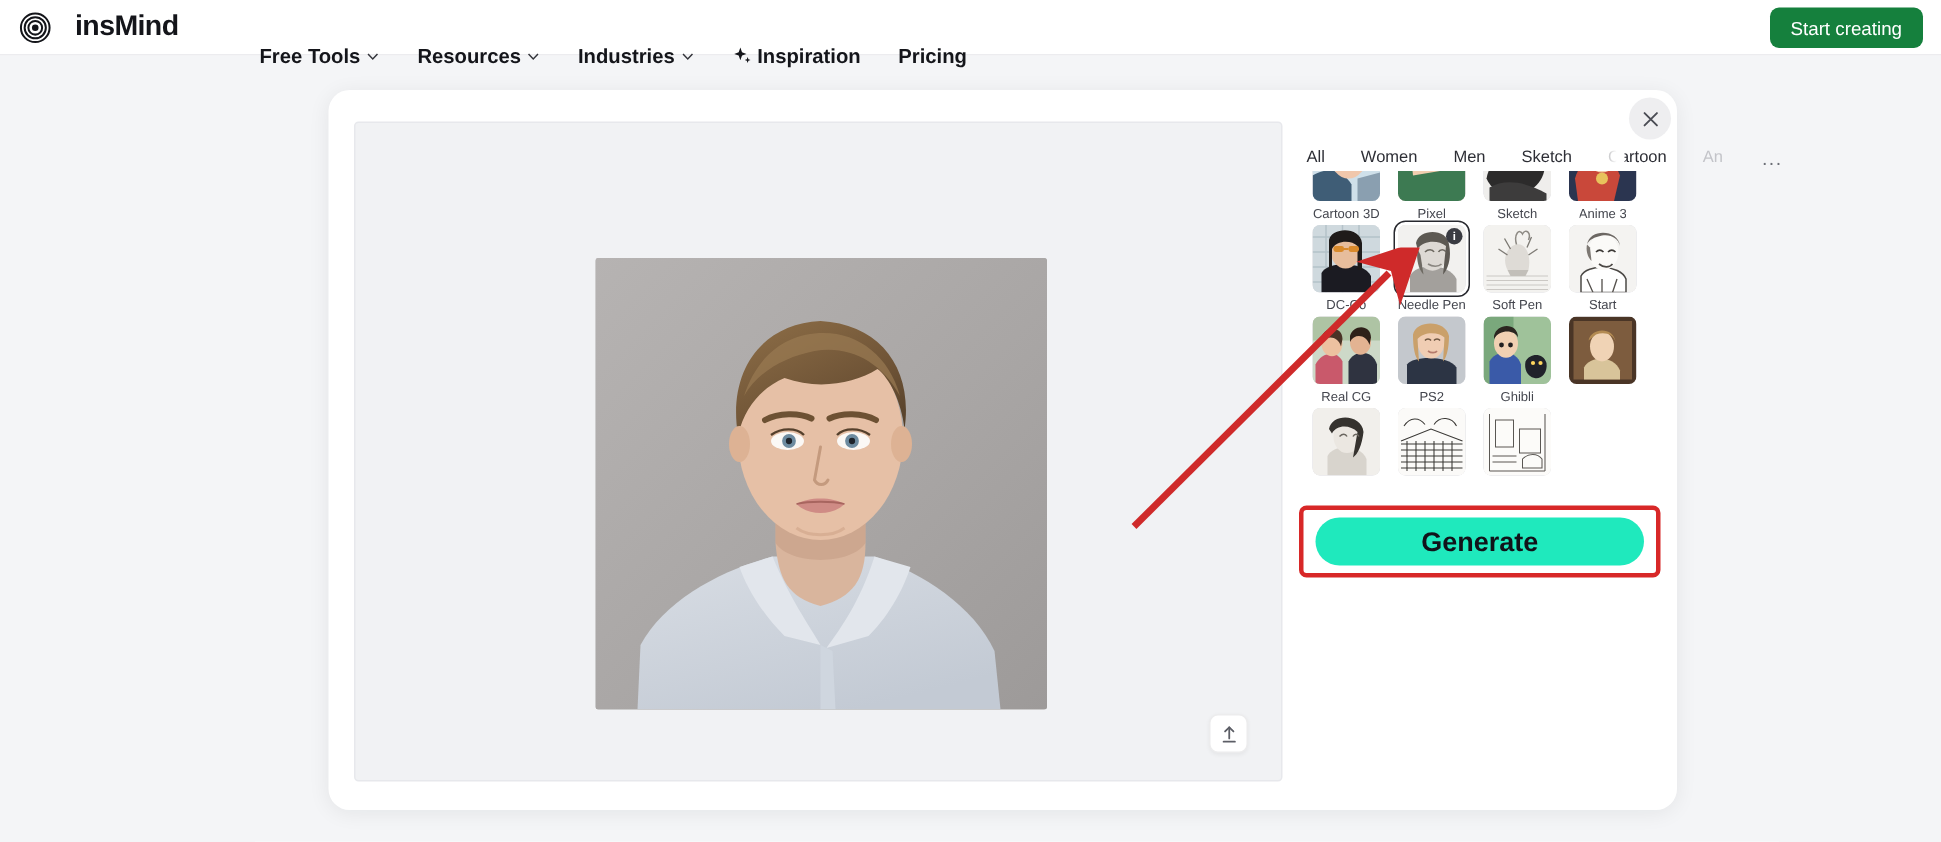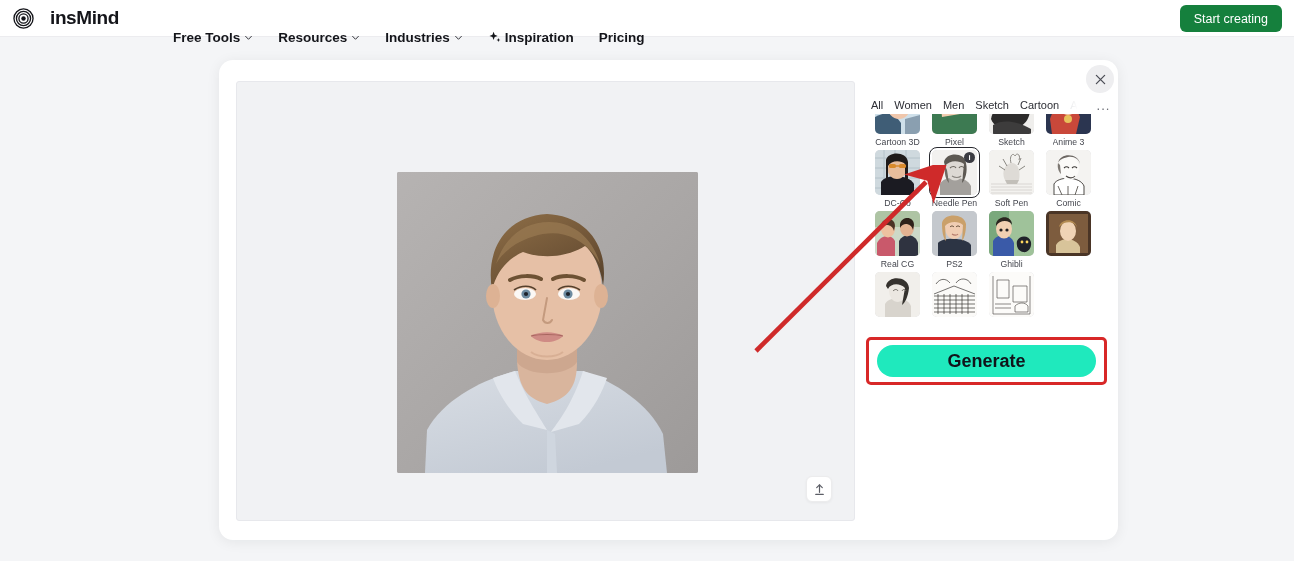--- a/index.html
+++ b/index.html
@@ -100,21 +100,21 @@
     box-shadow: 0 1px 3px rgba(0,0,0,0.05);
   }
   .upload-btn svg { width: 13px; height: 13px; color: #5c5e66; }
 
   
   .panel {
     position: absolute; left: 650px; top: 36px;
     width: 236px; height: 310px;
   }
   .tabs {
-    display: flex; align-items: center; gap: 11px;
+    display: flex; align-items: center; gap: 24px;
     height: 18px; padding-left: 2px;
     position: relative;
   }
   .tab {
     font-size: 11px; color: #2d2e35; cursor: pointer; white-space: nowrap;
   }
   .tab.faded { color: #c3c4c9; }
   .tab.dots { font-size: 13px; color: #6c6e76; letter-spacing: 1px; margin-left: 2px; }
   .tabs-fade {
     position: absolute; right: 22px; top: 0; width: 26px; height: 18px;
@@ -435,21 +435,21 @@
               <path d="M8 34 C12 26 34 26 38 36 L38 45 L8 45Z" fill="#ffffff" stroke="#4b4845" stroke-width="1"></path>
               <path d="M12 36 L16 45 M22 36 L22 45 M32 36 L29 45" stroke="#57534f" stroke-width="0.9"></path>
               <ellipse cx="23" cy="18" rx="10" ry="12" fill="#fbfaf8"></ellipse>
               <path d="M12 13 C14 2 33 3 34 14 C33 9 28 6 22 7 C17 8 13 10 12 13Z" fill="#6c6763"></path>
               <path d="M12 13 C11 18 13 22 15 24 L14 15Z" fill="#7d7873"></path>
               <path d="M18 18 C19.5 16.5 21.5 16.5 23 18" stroke="#3e3b38" stroke-width="1.1" fill="none"></path>
               <path d="M26 18 C27.5 16.5 29.5 16.5 31 18" stroke="#3e3b38" stroke-width="1.1" fill="none"></path>
               <path d="M20 26 C23 28.5 27 28.5 29 26" stroke="#4d4946" stroke-width="1.1" fill="none"></path>
             </svg>
           </div>
-          <div class="cell-label">Comic</div>
+          <div class="cell-label">Start</div>
         </div>
 
         <div class="cell">
           <div class="thumb">
             <svg viewBox="0 0 45 45">
               <rect width="45" height="45" fill="#cdd9c8"></rect>
               <rect y="0" width="45" height="16" fill="#aec4a4"></rect>
               <path d="M2 32 C6 24 16 22 20 30 L20 45 L2 45Z" fill="#c9596b"></path>
               <path d="M24 30 C28 22 40 22 43 32 L43 45 L24 45Z" fill="#2f3340"></path>
               <ellipse cx="13" cy="18" rx="7" ry="8.5" fill="#edc1a0"></ellipse>

